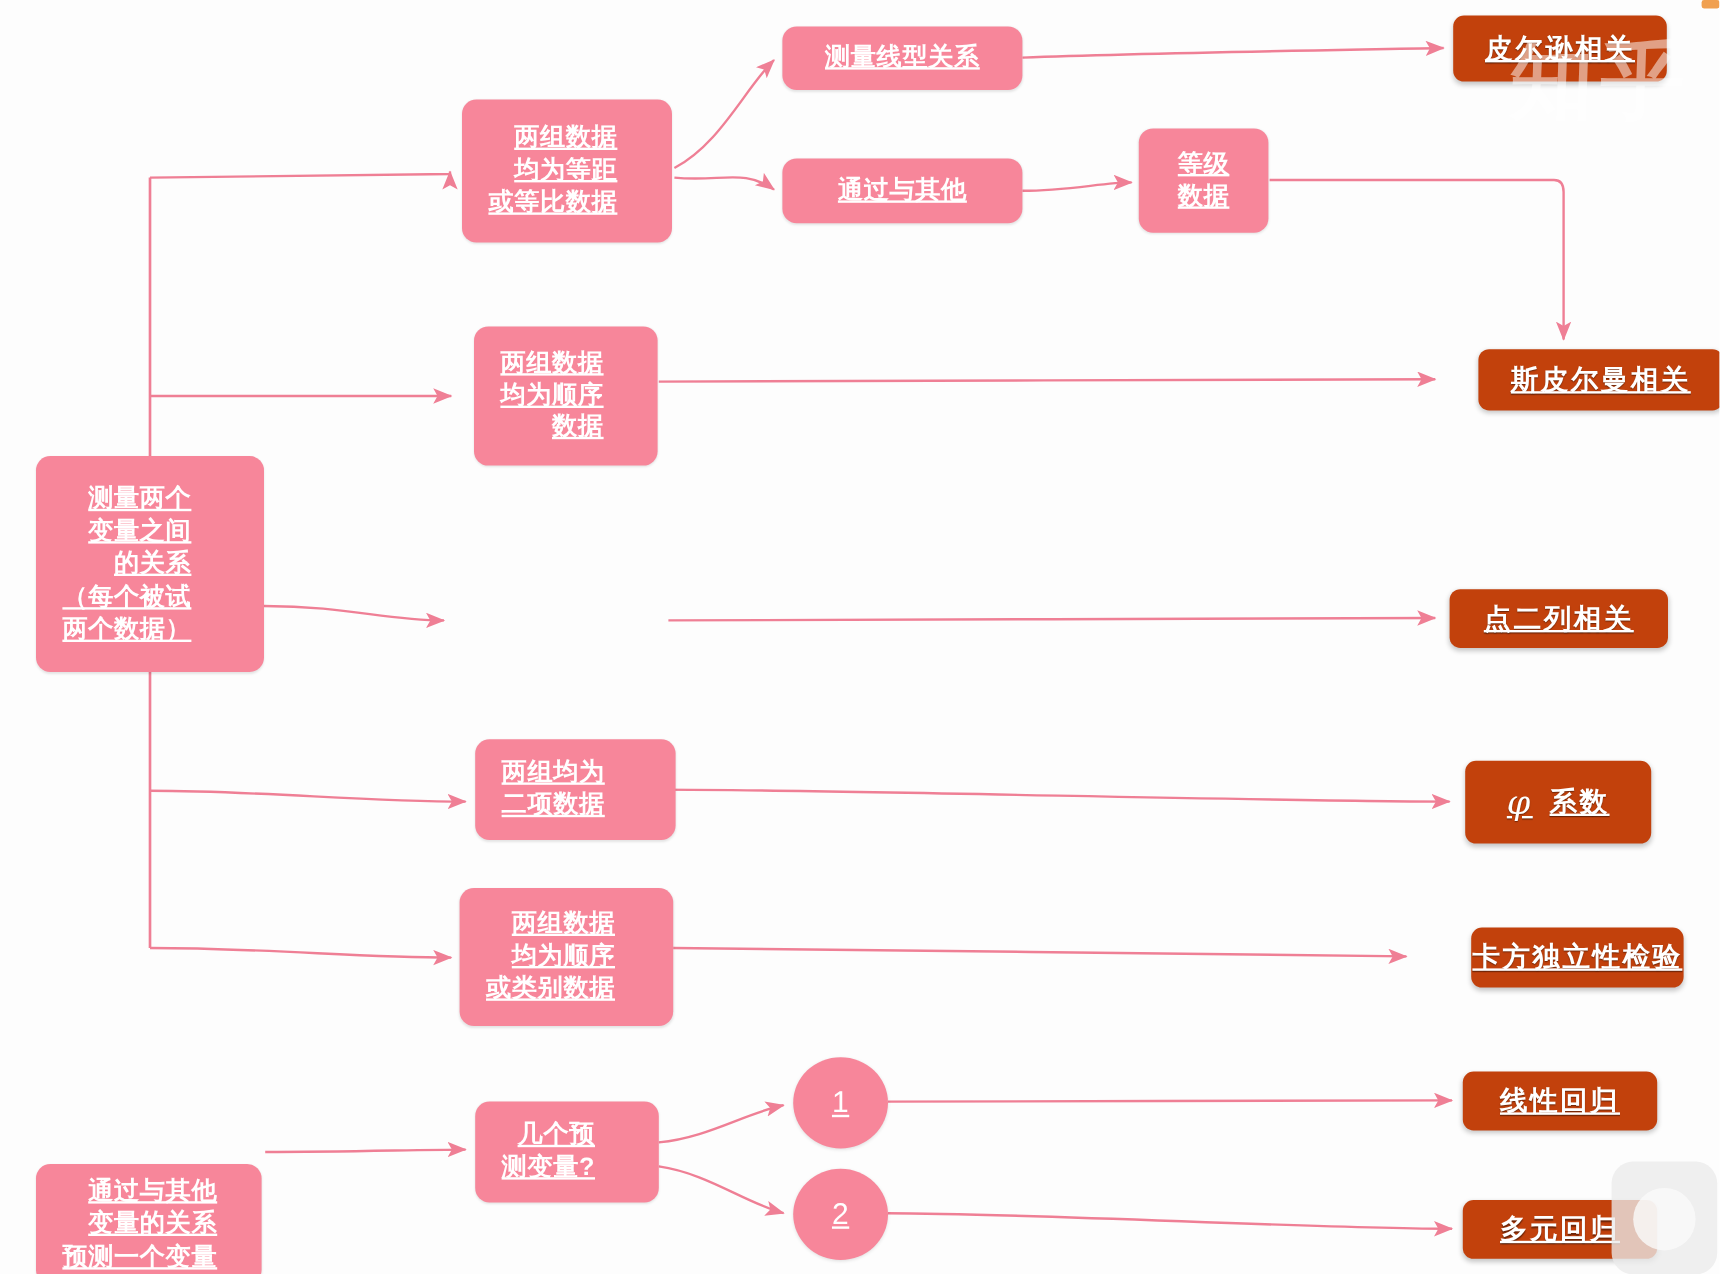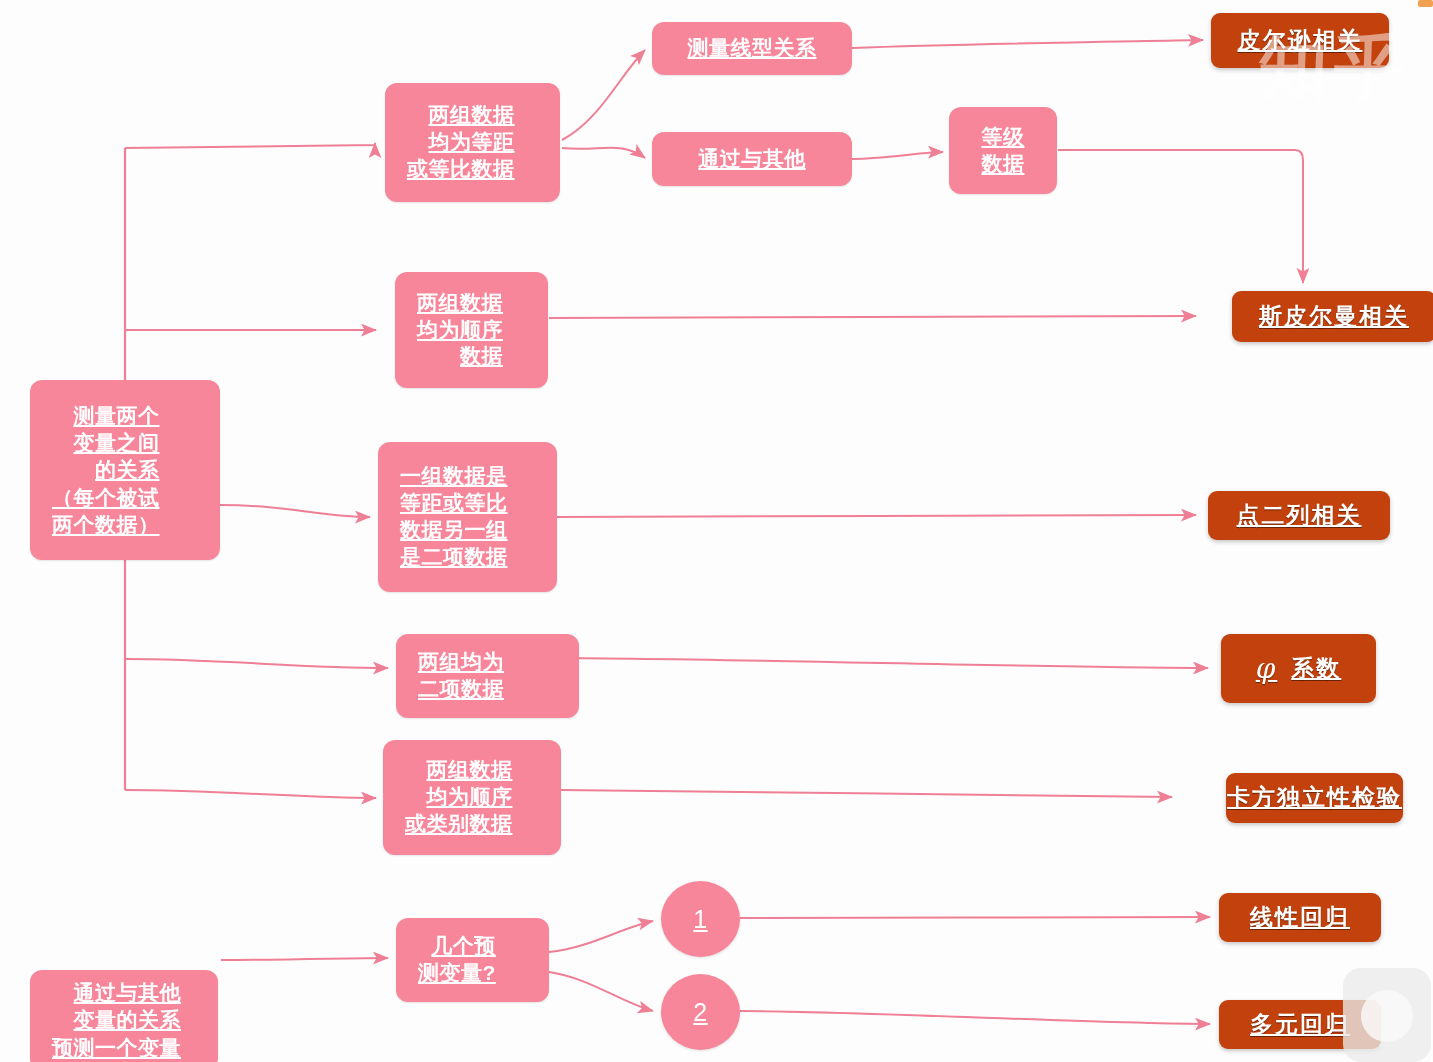--- a/index.html
+++ b/index.html
@@ -182,26 +182,22 @@
 预测一个变量</div>
 
   <div class="node pink left-align" style="left:385px; top:83px; width:175px; height:119px;">两组数据
 均为等距
 或等比数据</div>
 
   <div class="node pink left-align" style="left:395px; top:272px; width:153px; height:116px;">两组数据
 均为顺序
 数据</div>
 
-  <div class="node pink left-align" style="left:378px; top:442px; width:179px; height:150px;">一组数据是
-等距或等比
-数据另一组
-是二项数据</div>
-
-  <div class="node pink left-align" style="left:396px; top:634px; width:183px; height:84px;">两组均为
+
+  <div class="node pink left-align" style="left:396px; top:616px; width:167px; height:84px;">两组均为
 二项数据</div>
 
   <div class="node pink left-align" style="left:383px; top:740px; width:178px; height:115px;">两组数据
 均为顺序
 或类别数据</div>
 
   <div class="node pink left-align" style="left:396px; top:918px; width:153px; height:84px;">几个预
 测变量?</div>
 
   <div class="node pink" style="left:652px; top:22px; width:200px; height:53px;">测量线型关系</div>

